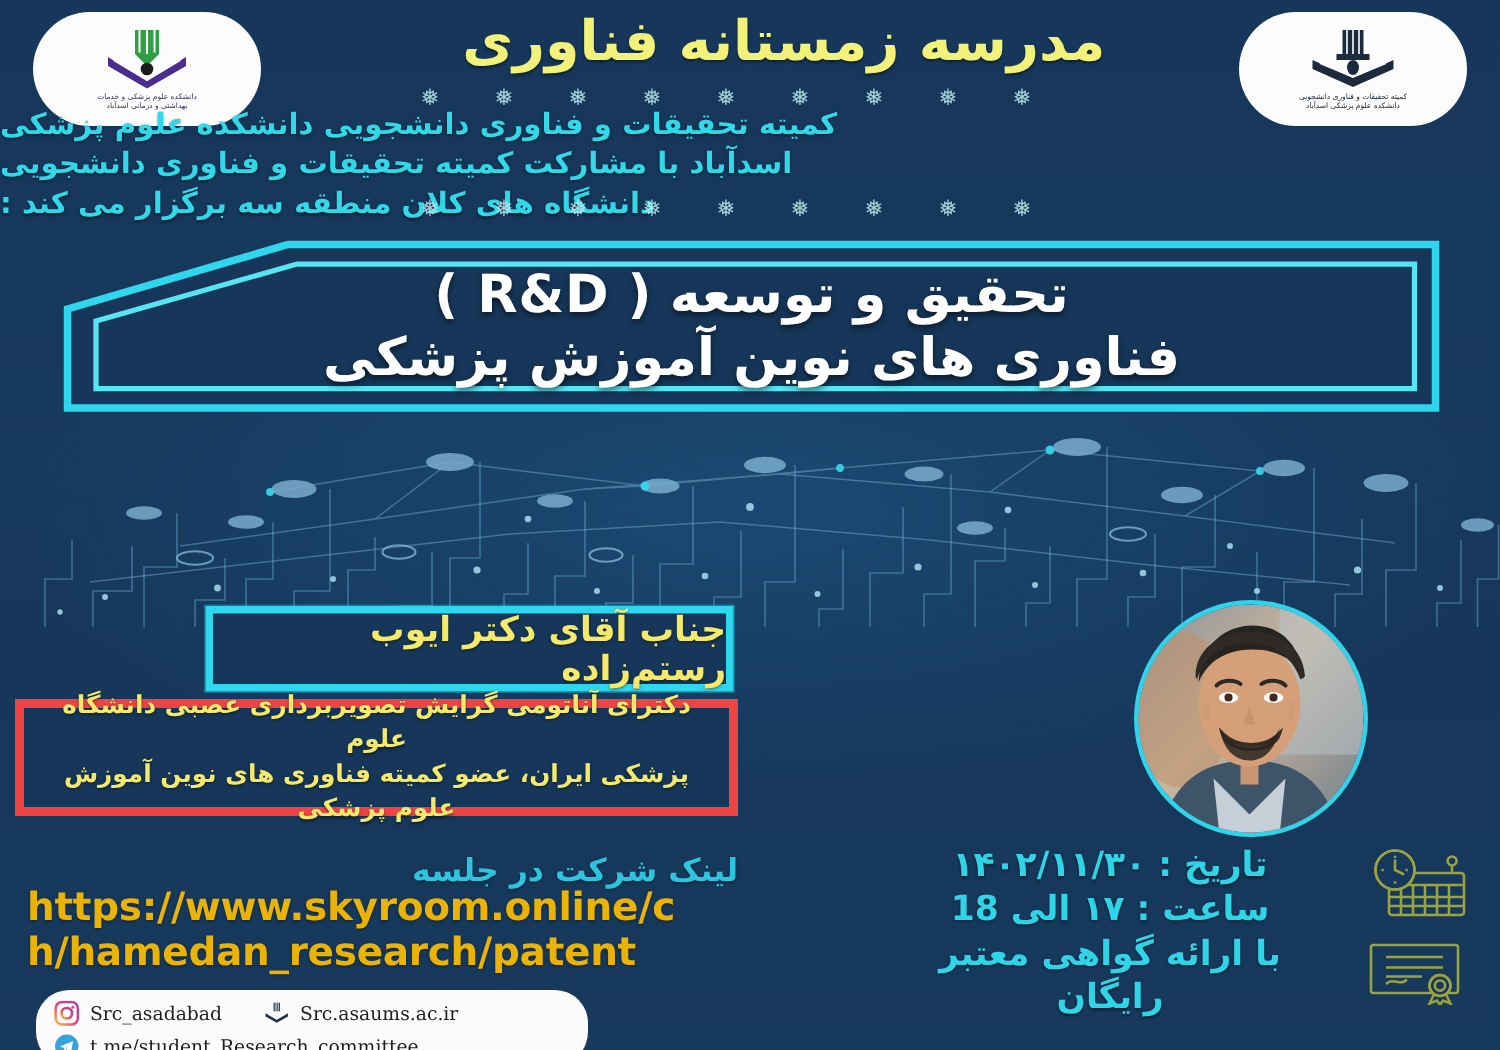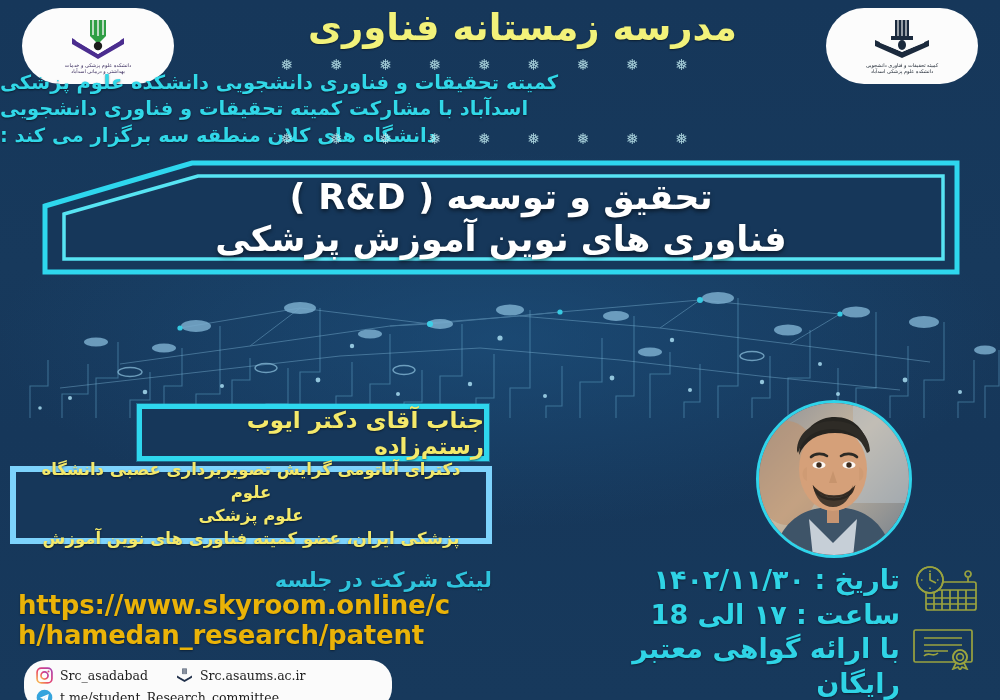--- a/index.html
+++ b/index.html
@@ -153,21 +153,21 @@
     text-shadow: 0 1px 2px rgba(0,0,0,.5);
     padding-left: 33px;
   }
 
   .speaker-bio {
     position: absolute;
     left: 10px;
     top: 466px;
     width: 482px;
     height: 78px;
-    border: 6px solid #7dd3fc;
+    border: 6px solid #ef4444;
     background: #16375a;
     display: flex;
     align-items: center;
     justify-content: center;
     padding: 2px 10px;
   }
   .speaker-bio .bio-inner {
     color: #f4e96a;
     font-size: 16.5px;
     font-weight: bold;
@@ -241,23 +241,23 @@
   }
   .sp { width: 14px; }
   .ico { width: 17px; height: 17px; flex: 0 0 17px; }
 
   
   .date-block {
     position: absolute;
     right: 100px;
     top: 563px;
     width: 320px;
-    text-align: right;
+    text-align: center;
     color: #2fd4e6;
-    font-size: 27px;
+    font-size: 23px;
     font-weight: bold;
     line-height: 1.28;
     text-shadow: 0 1px 2px rgba(0,0,0,.45);
   }
   .date-block div { white-space: nowrap; }
 
   .date-icons {
     position: absolute;
     right: 14px;
     top: 566px;
@@ -422,22 +422,22 @@
     </div>
   </div>
 
   <div class="speaker-name">
     <span>جناب آقای دکتر ایوب رستم‌زاده</span>
   </div>
 
   <div class="speaker-bio">
     <div class="bio-inner">
       <div>دکترای آناتومی گرایش تصویربرداری عصبی دانشگاه علوم</div>
+      <div>پزشکی ایران، عضو کمیته فناوری های نوین آموزش</div>
       <div>علوم پزشکی</div>
-      <div>پزشکی ایران، عضو کمیته فناوری های نوین آموزش</div>
     </div>
   </div>
 
   <div class="avatar">
     <svg width="152" height="154" viewBox="0 0 152 154" xmlns="http://www.w3.org/2000/svg">
       <defs>
         <linearGradient id="bgp" x1="0" y1="0" x2="1" y2="1">
           <stop offset="0%" stop-color="#8a8f97"></stop>
           <stop offset="45%" stop-color="#c9b79f"></stop>
           <stop offset="100%" stop-color="#6f7d8c"></stop>

